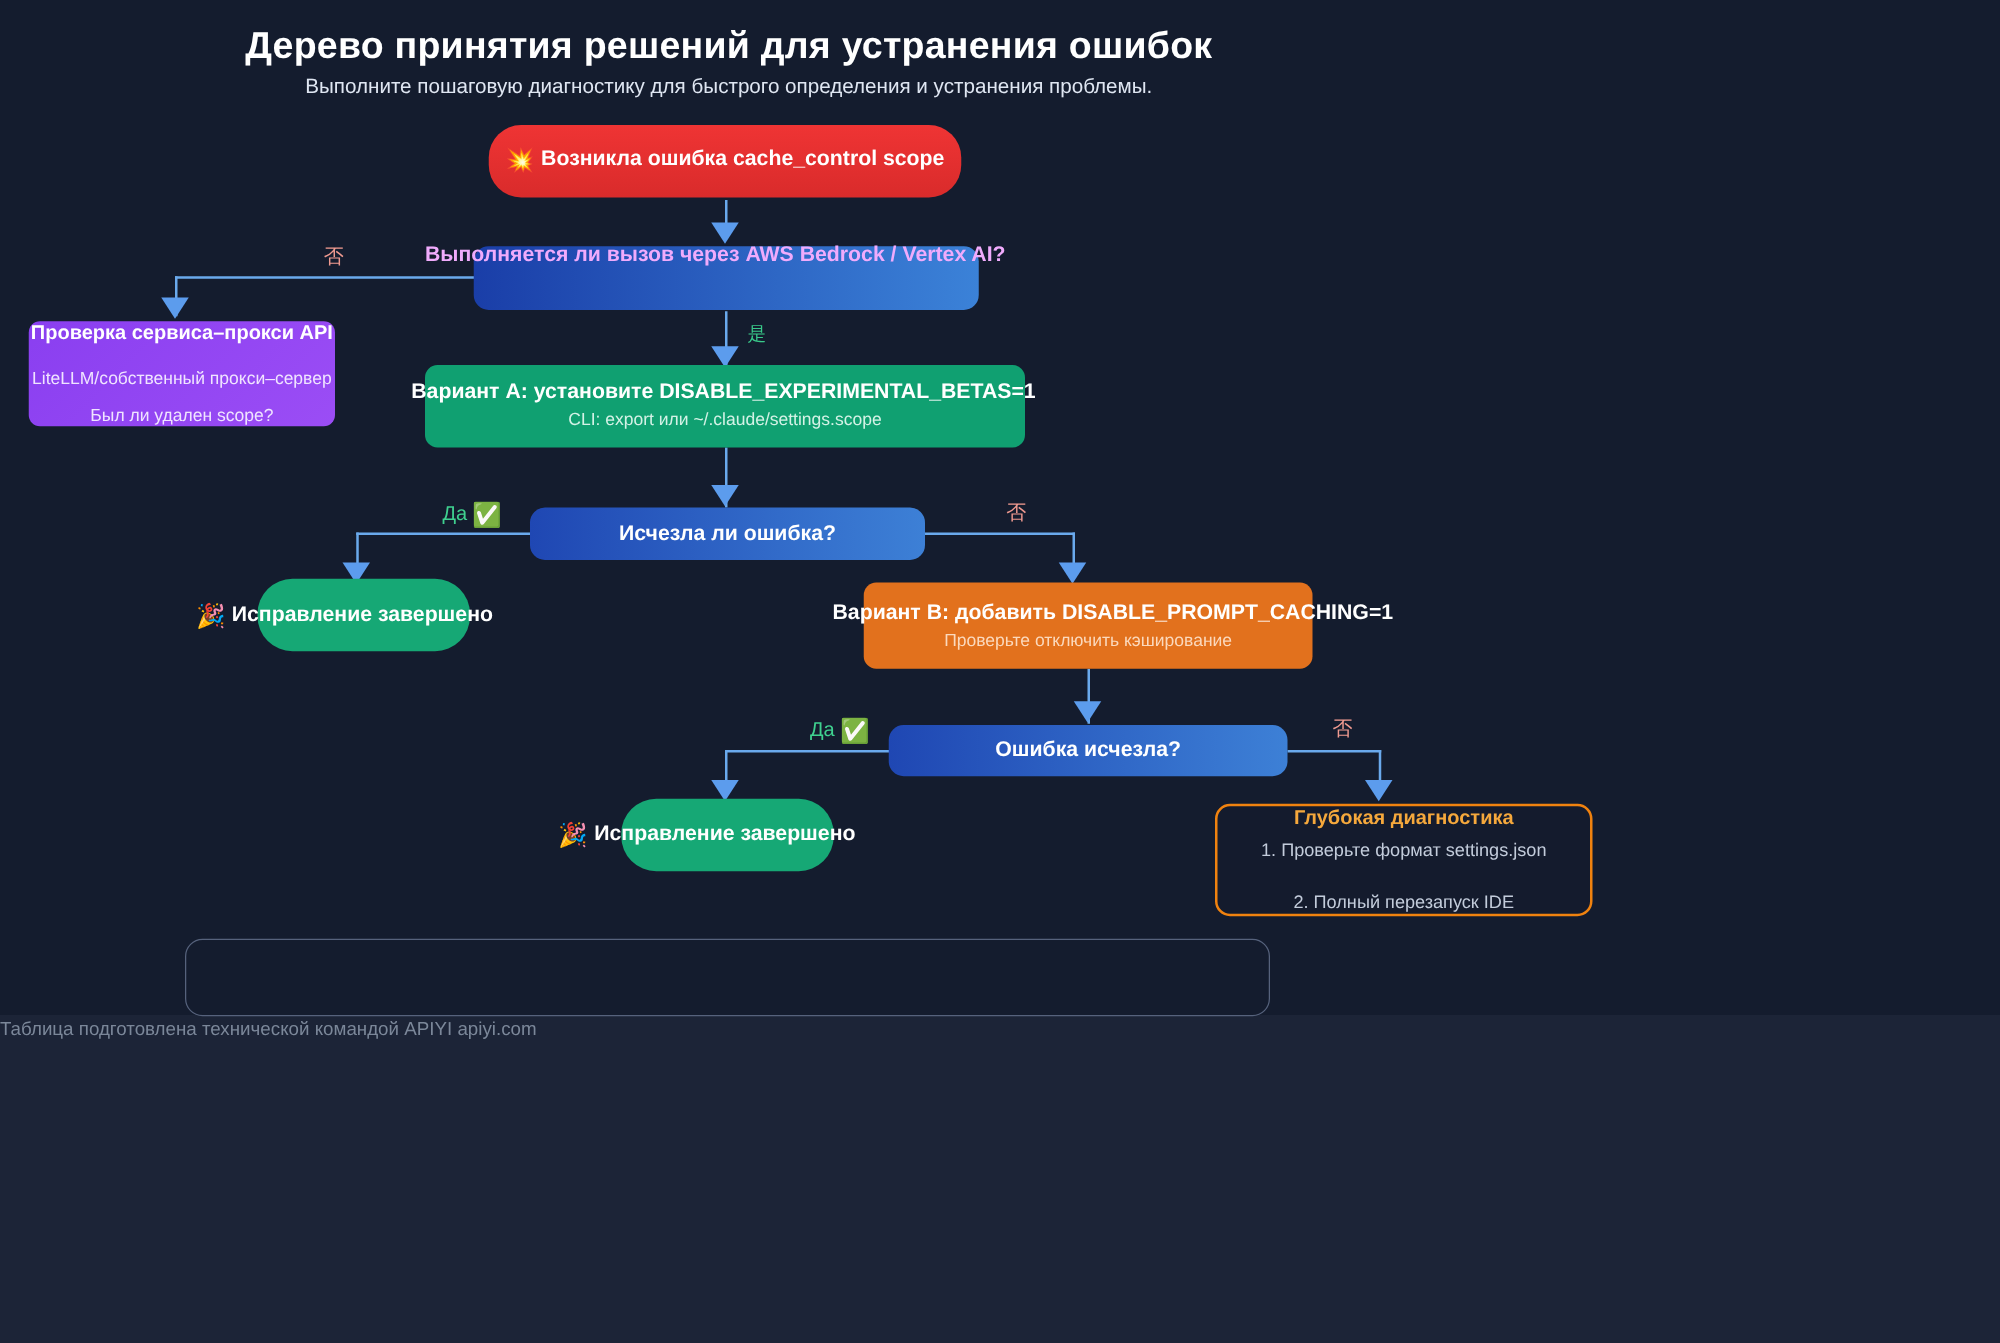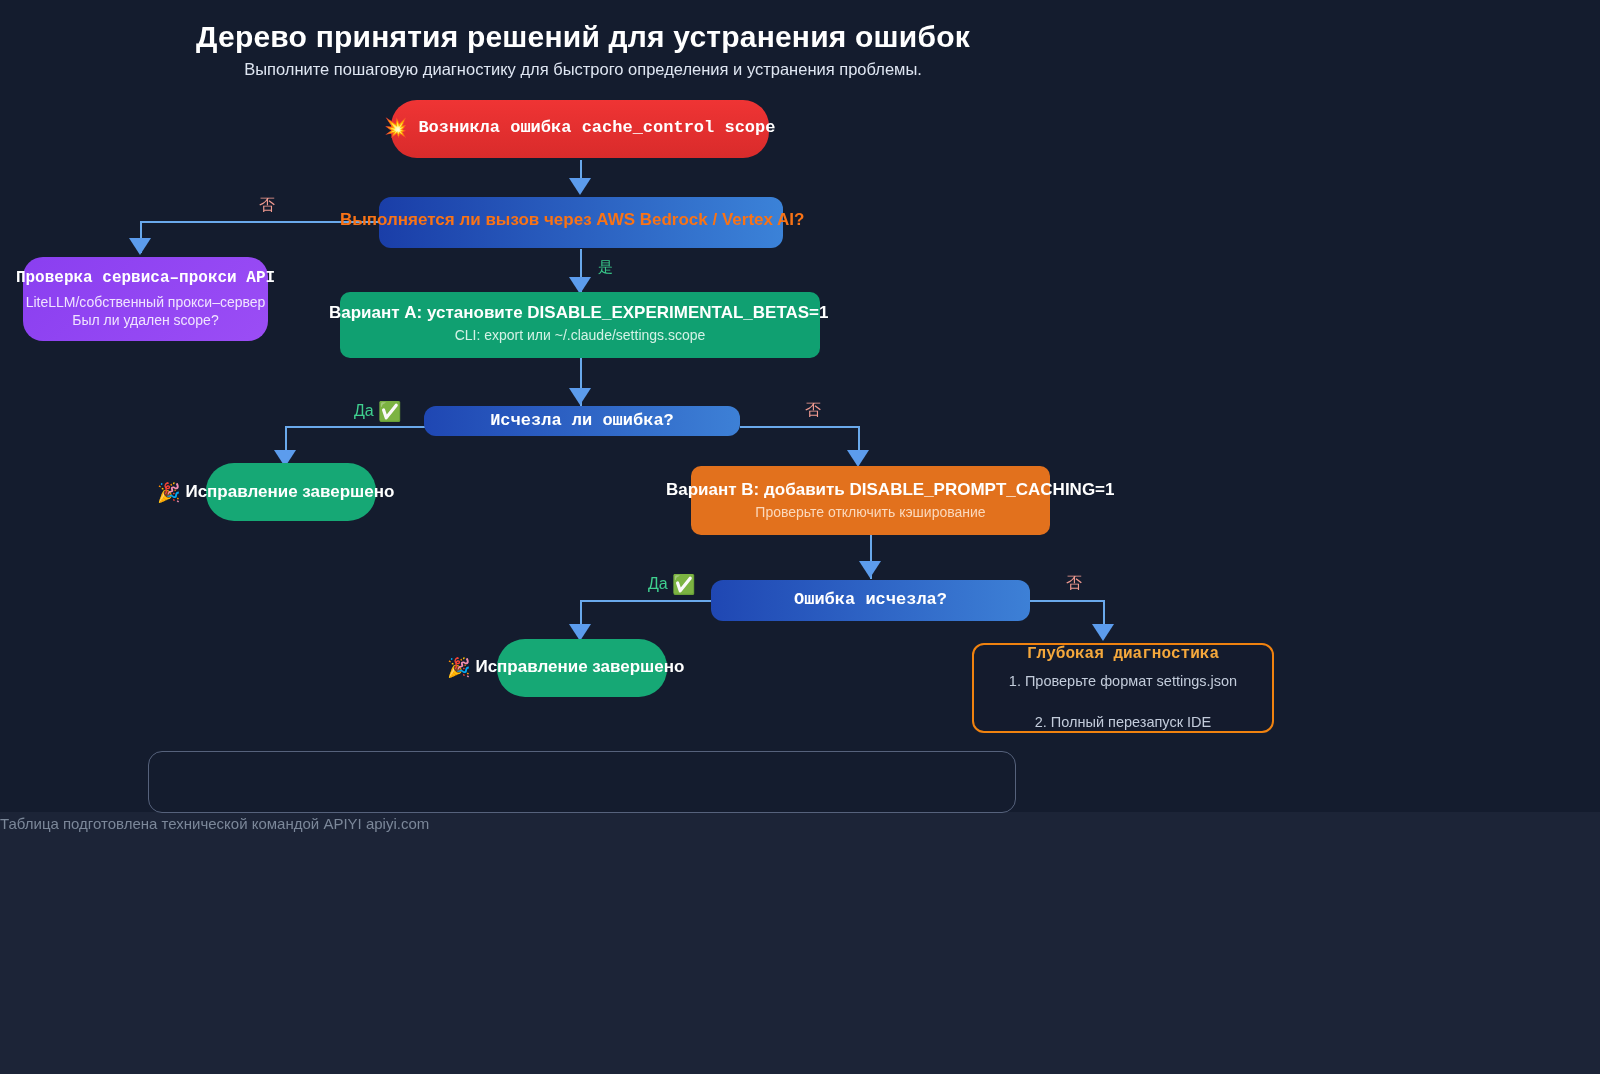--- a/index.html
+++ b/index.html
@@ -34,33 +34,33 @@
   .node {
     position: absolute;
     display: flex; flex-direction: column;
     align-items: center; justify-content: center;
     border-radius: 10px;
     text-align: center;
     overflow: visible;
   }
   .node .ttl {
     font-size: 17px; font-weight: bold; color: #ffffff;
-    white-space: nowrap; line-height: 1.2; font-family: Liberation Mono, monospace;
+    white-space: nowrap; line-height: 1.2;
   }
   .node .sub {
     font-size: 14px; font-weight: normal; line-height: 1.25;
     white-space: nowrap;
   }
 
   .n-error   { background: linear-gradient(180deg,#ef3434 0%,#d92b2b 100%); border-radius: 26px; }
   .n-dec     { background: linear-gradient(90deg,#1a3ea8 0%,#3b82d8 100%); border-radius: 12px; }
   .n-dec2    { background: linear-gradient(90deg,#1f47b3 0%,#3d80d6 100%); border-radius: 12px; }
   .n-green   { background: #10a071; border-radius: 10px; }
   .n-success { background: #16a875; border-radius: 28px; }
-  .n-purple  { background: linear-gradient(135deg,#8a3ff0 0%,#9b4df5 100%); border-radius: 20px; }
+  .n-purple  { background: linear-gradient(135deg,#8a3ff0 0%,#9b4df5 100%); border-radius: 9px; gap: 12px; }
   .n-orange  { background: #e2711d; border-radius: 10px; }
   .n-diag {
     background: rgba(20,28,46,0.55);
     border: 2px solid #f0820f; border-radius: 12px;
   }
   .n-green .sub   { color: #d4f2e6; }
   .n-orange .sub  { color: #fbd9bd; }
   .n-purple .sub  { color: #f0e4ff; }
   .n-diag .ttl    { color: #f5a83c; font-size: 16px; }
   .n-diag .sub    { color: #c3ccdb; font-size: 14.5px; margin-top: 23px; }
@@ -144,34 +144,34 @@
   <div class="arw" style="left:1092px; top:624px;"></div>
 
   <div class="node n-error" style="left:391px; top:100px; width:378px; height:58px;">
     <div class="ttl">
       <span class="emoji">💥</span>
       <span>Возникла ошибка cache_control scope</span>
     </div>
   </div>
 
   <div class="node n-dec" style="left:379px; top:197px; width:404px; height:51px;"></div>
-  <div class="ovf ttl" style="left:340px; top:210px; font-size:17px; font-weight:bold; color:#f97316;">Выполняется ли вызов через AWS Bedrock / Vertex AI?</div>
+  <div class="ovf ttl" style="left:340px; top:194px; font-size:17px; font-weight:bold; color:#f0abfc;">Выполняется ли вызов через AWS Bedrock / Vertex AI?</div>
 
   <div class="node n-purple" style="left:23px; top:257px; width:245px; height:84px;">
     <div class="ttl" style="font-size:16px;">Проверка сервиса–прокси API</div>
     <div class="sub" style="margin-top:6px;">LiteLLM/собственный прокси–сервер</div>
     <div class="sub">Был ли удален scope?</div>
   </div>
 
   <div class="node n-green" style="left:340px; top:292px; width:480px; height:66px;">
     <div class="sub" style="margin-top:22px;">CLI: export или ~/.claude/settings.scope</div>
   </div>
   <div class="ovf ttl" style="left:329px; top:303px; font-size:17px; font-weight:bold; color:#fff;">Вариант A: установите DISABLE_EXPERIMENTAL_BETAS=1</div>
 
-  <div class="node n-dec2" style="left:424px; top:406px; width:316px; height:30px;">
+  <div class="node n-dec2" style="left:424px; top:406px; width:316px; height:42px;">
     <div class="ttl">Исчезла ли ошибка?</div>
   </div>
 
   <div class="node n-success" style="left:206px; top:463px; width:170px; height:58px;"></div>
   <div class="ovf ttl" style="left:157px; top:481px; font-size:17px; font-weight:bold; color:#fff;">
     <span class="emoji">🎉</span>
     <span>Исправление завершено</span>
   </div>
 
   <div class="node n-orange" style="left:691px; top:466px; width:359px; height:69px;">

